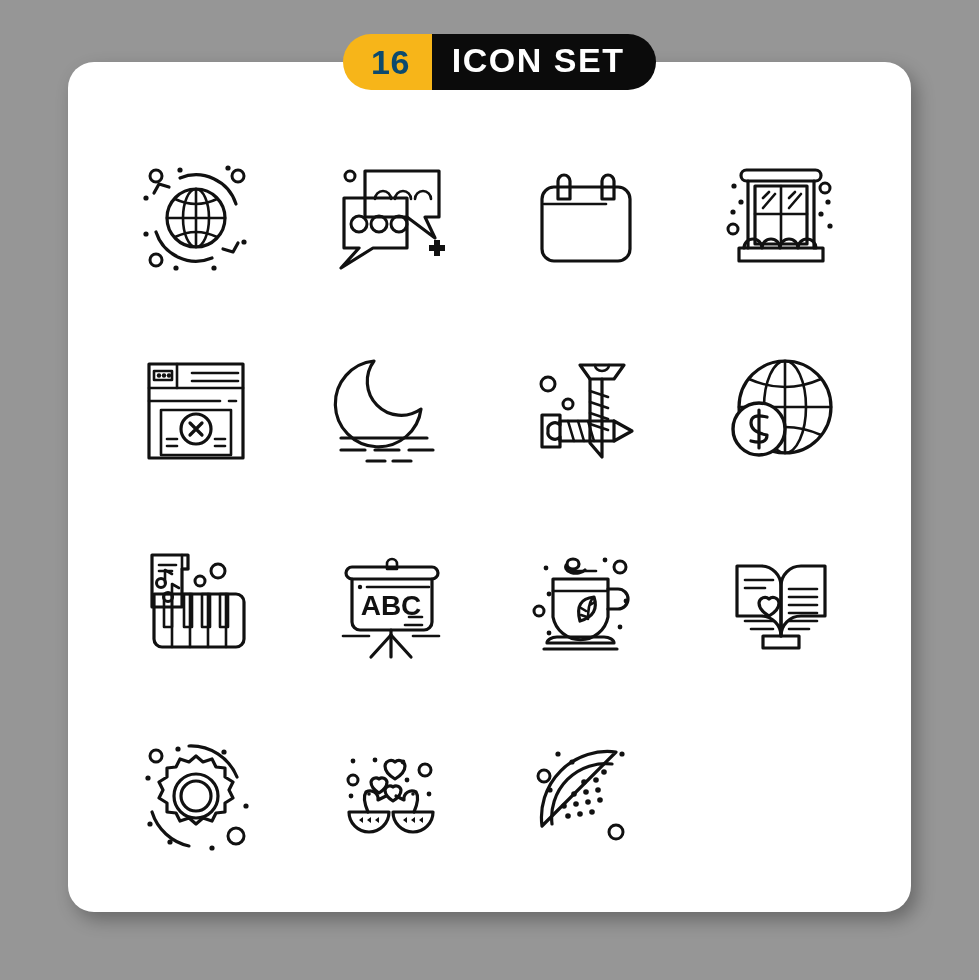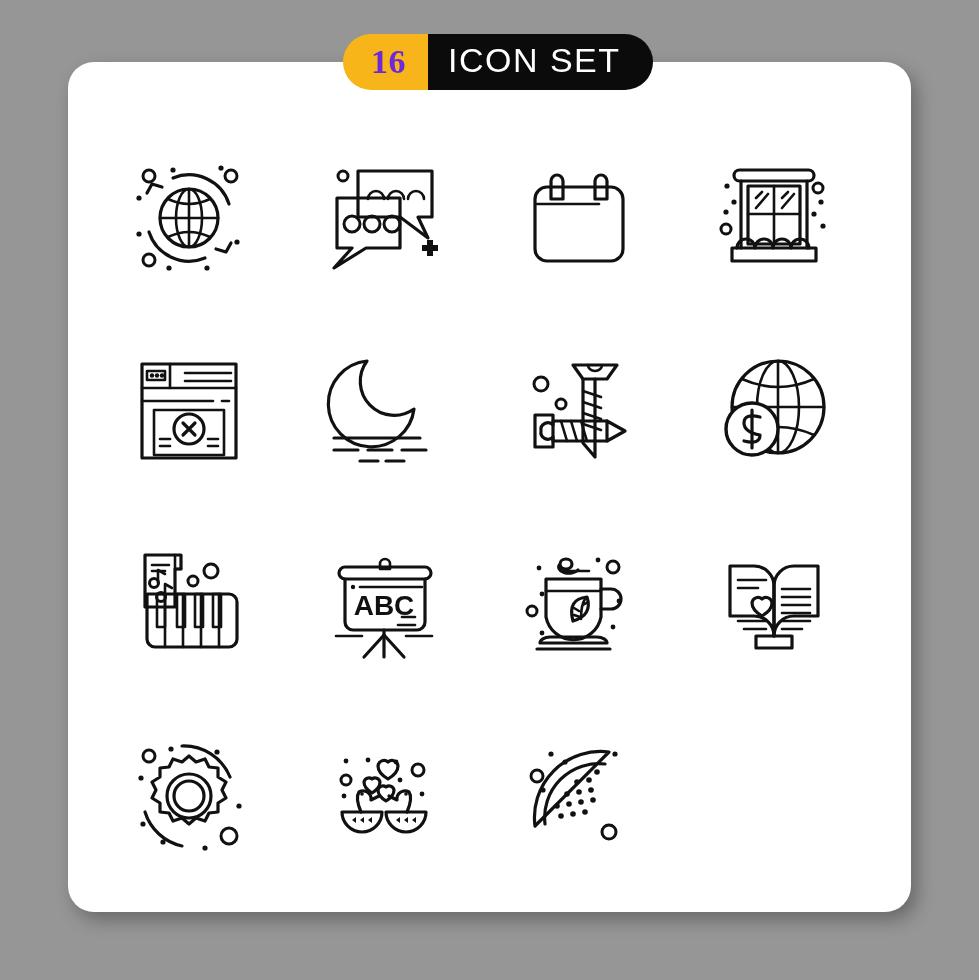--- a/index.html
+++ b/index.html
@@ -26,35 +26,34 @@
     top: 34px;
     height: 56px;
     display: flex;
     align-items: stretch;
     border-radius: 28px;
     overflow: hidden;
     z-index: 5;
   }
   .badge-count {
     background: #F7B519;
-    color: #6d28d9;
+    color: #0c4a6e;
     font-size: 34px;
     font-weight: bold;
     letter-spacing: 0.5px;
     display: flex;
     align-items: center;
     justify-content: center;
     padding: 0 22px 0 28px;
-    font-family: Liberation Serif, serif;
   }
   .badge-title {
     background: #0B0B0B;
     color: #FFFFFF;
     font-size: 34px;
-    font-weight: normal;
+    font-weight: bold;
     letter-spacing: 1.5px;
     display: flex;
     align-items: center;
     justify-content: center;
     padding: 0 32px 4px 20px;
   }
 
   
   .card {
     position: absolute;
@@ -63,21 +62,21 @@
     width: 843px;
     height: 850px;
     background: #FFFFFF;
     border-radius: 26px;
     box-shadow: 6px 8px 18px rgba(0,0,0,0.30);
   }
 
   
   .grid {
     position: absolute;
-    left: 91px;
+    left: 98px;
     top: 122px;
     width: 780px;
     height: 770px;
     display: grid;
     grid-template-columns: repeat(4, 1fr);
     grid-template-rows: repeat(4, 1fr);
   }
   .cell {
     display: flex;
     align-items: center;

